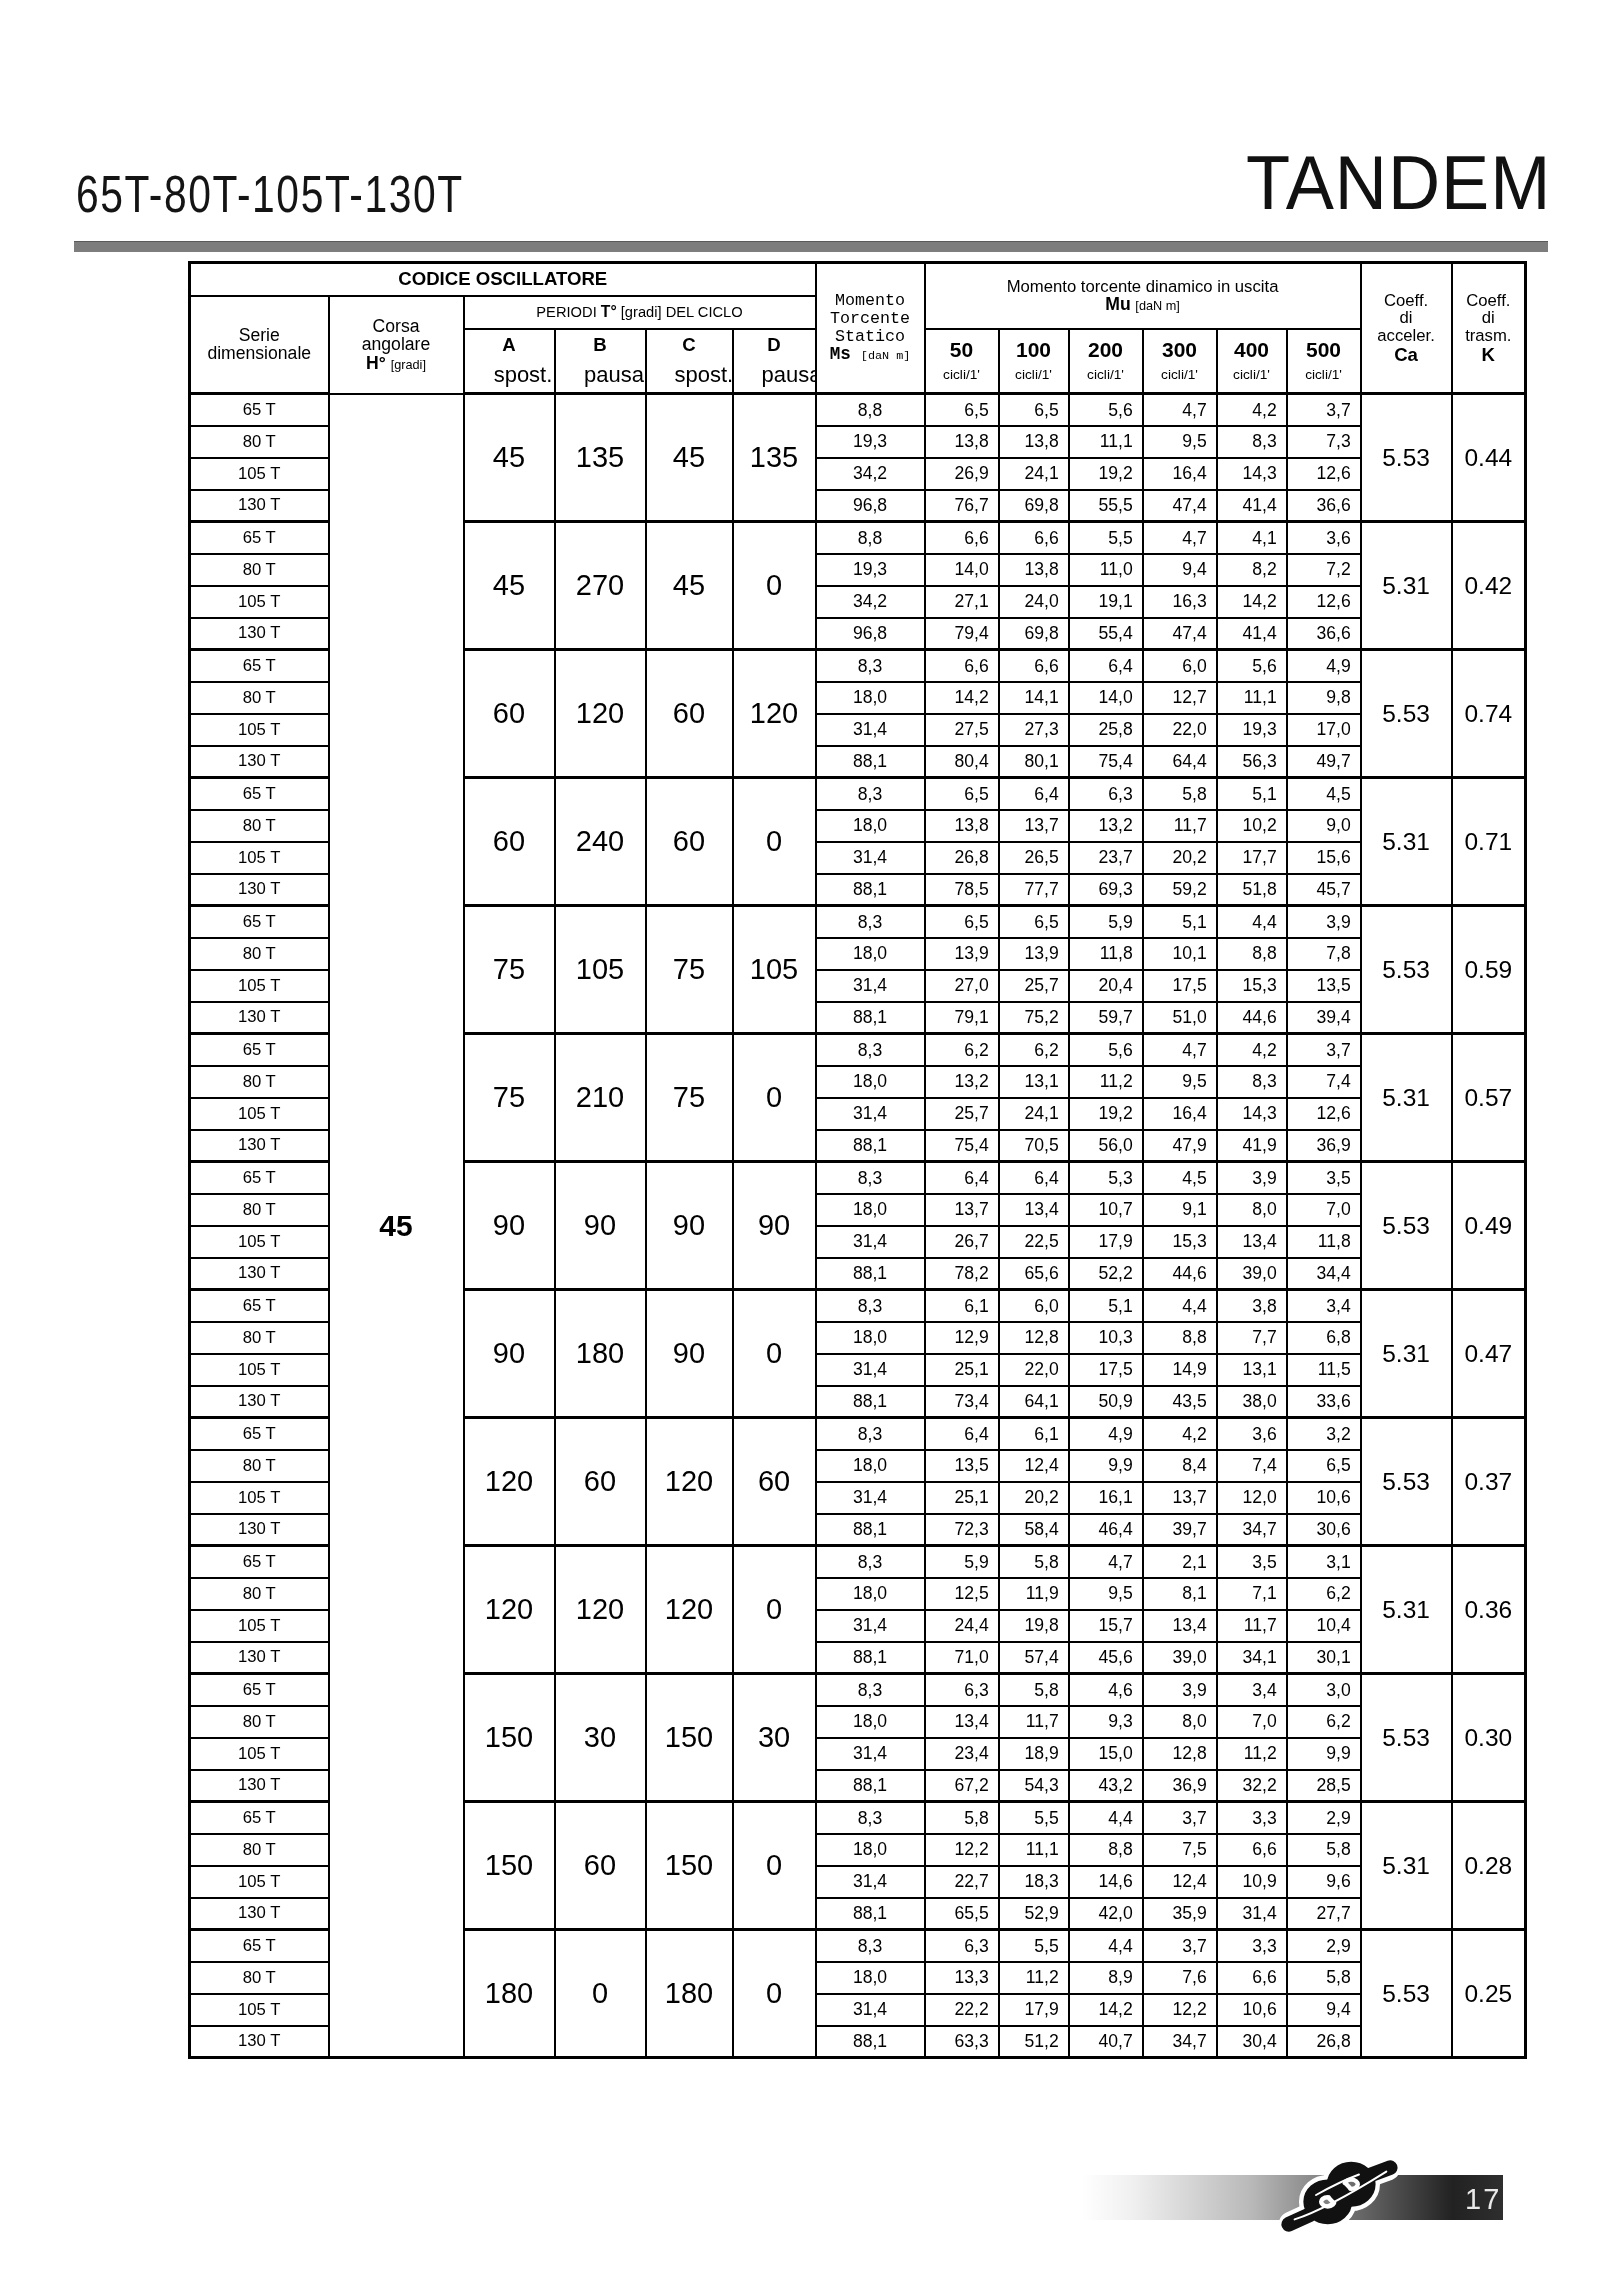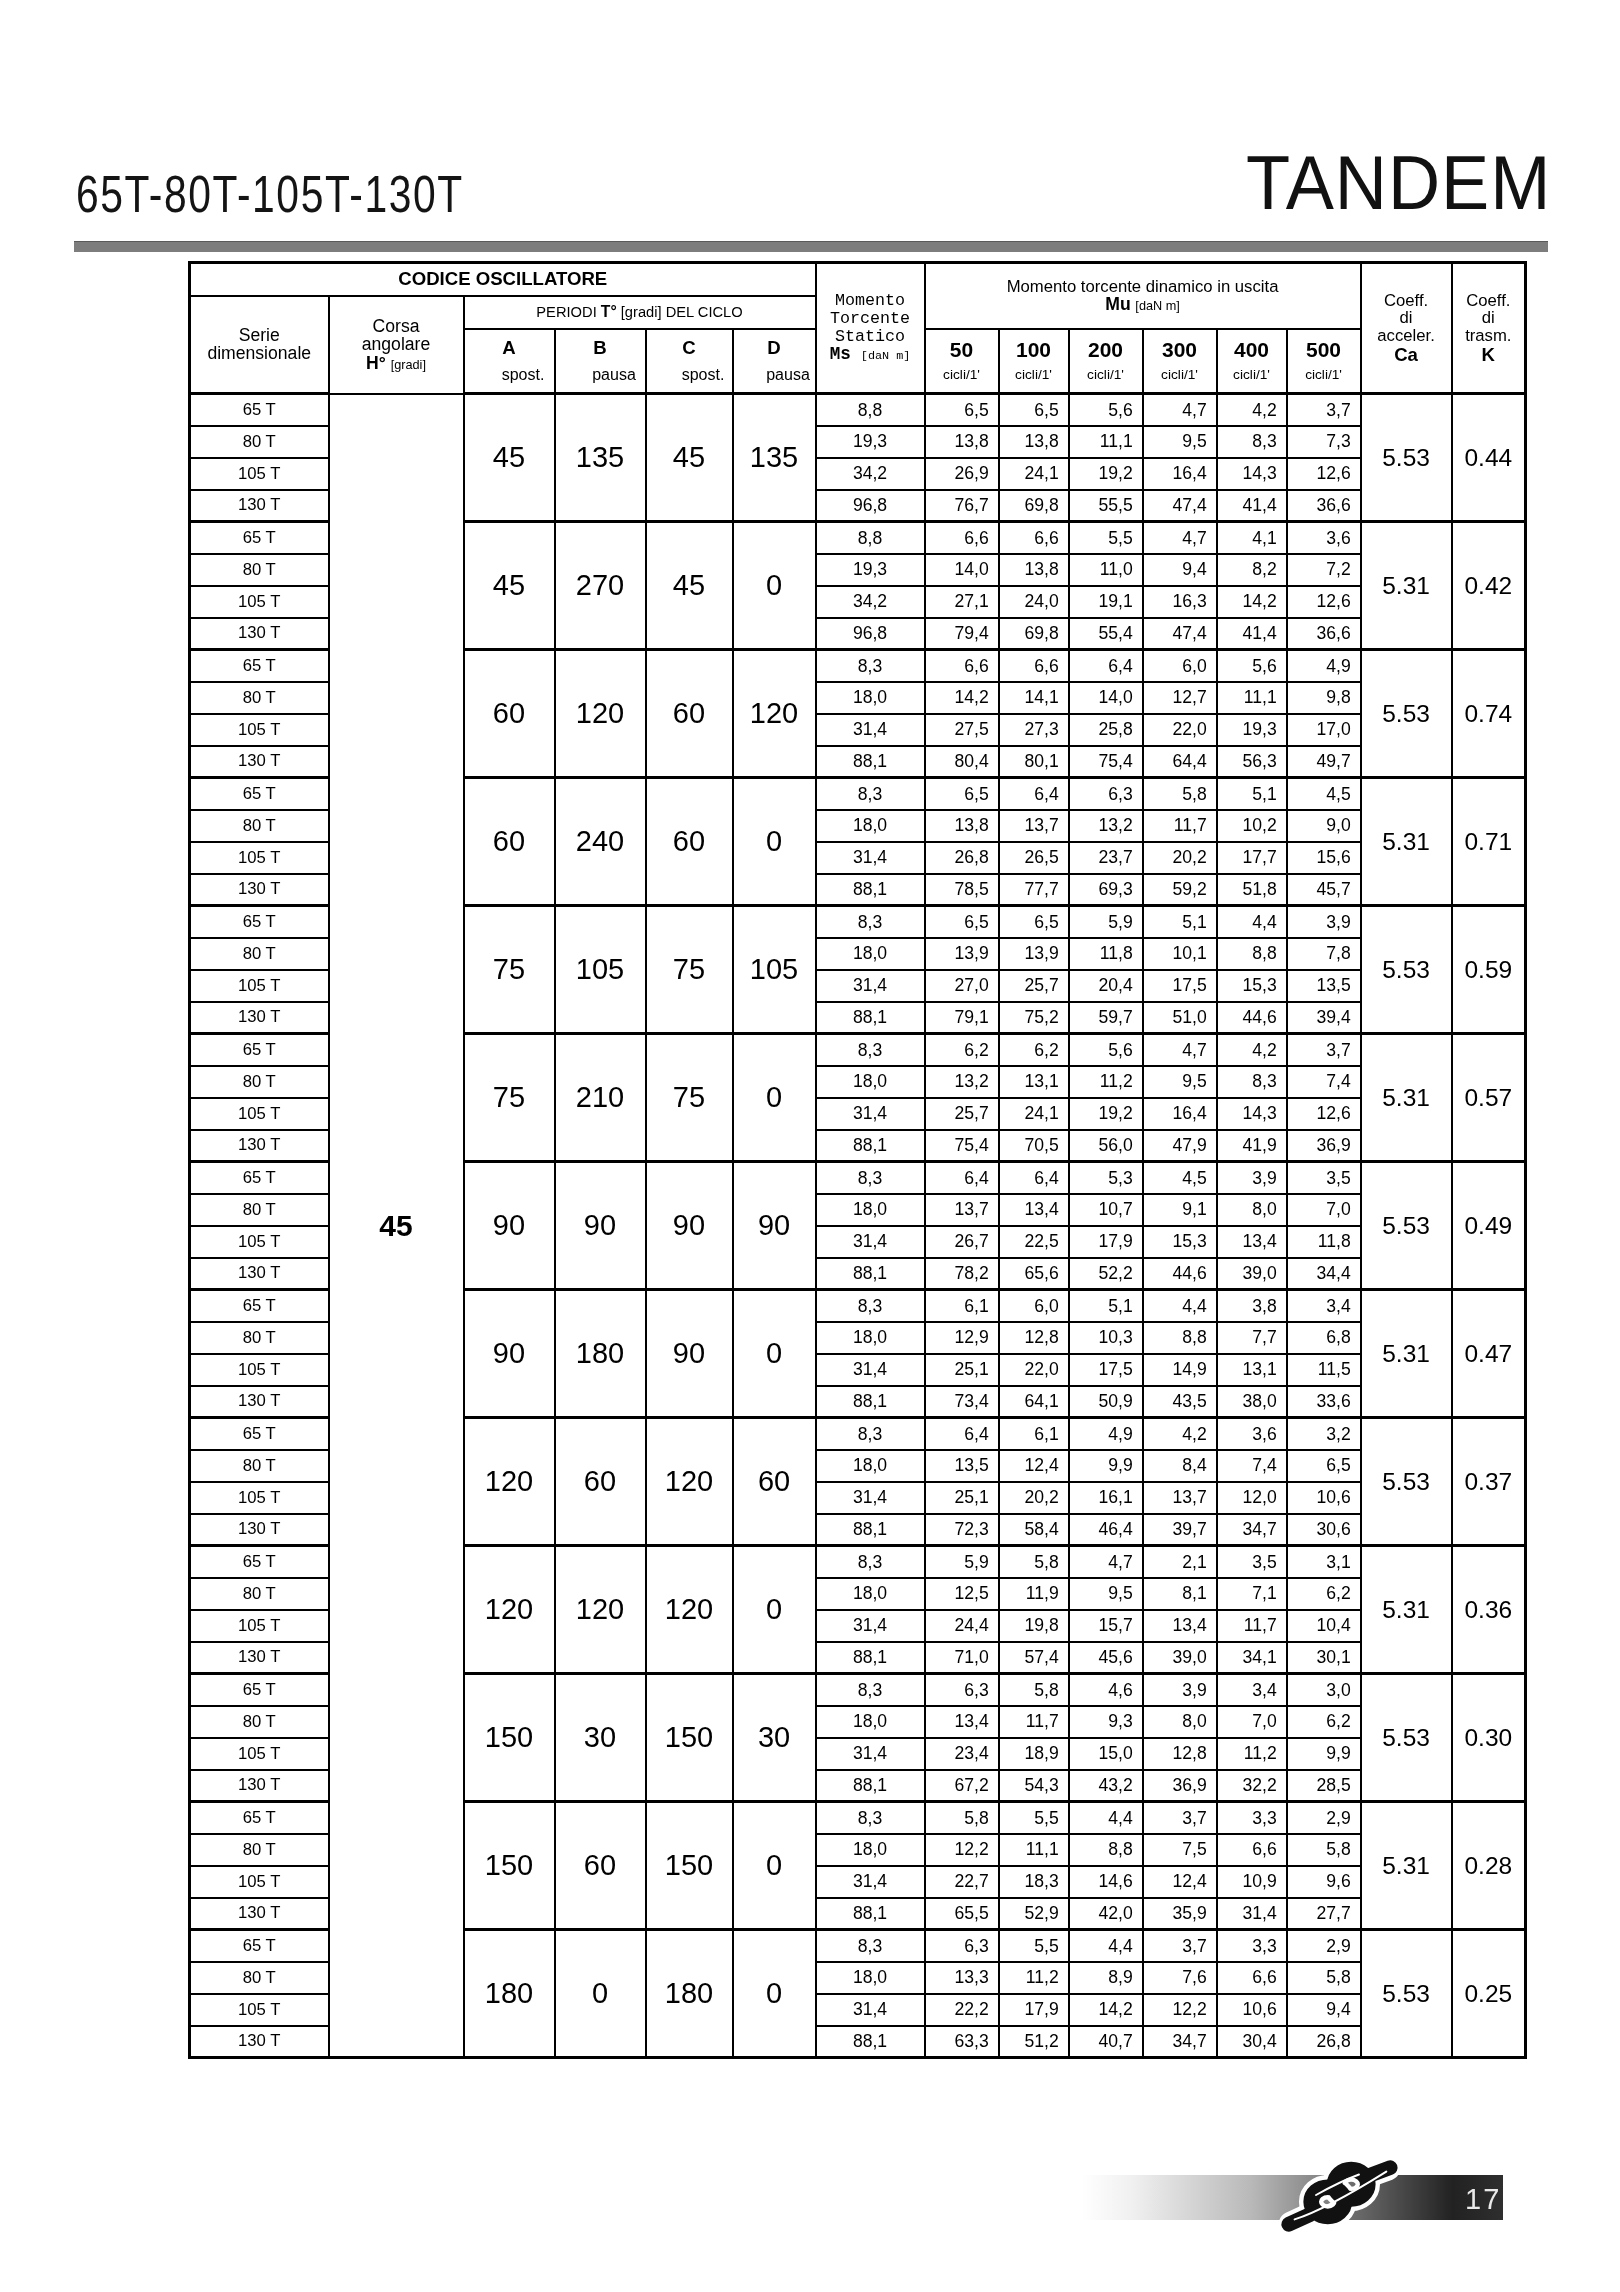--- a/index.html
+++ b/index.html
@@ -48,21 +48,21 @@
   .h-periodi b { font-size:15.7px; }
   .h-ms { font-size:16.7px; text-align:center;font-family:Liberation Mono, monospace; }
   .h-ms b, .h-din b { font-size:17.6px; }
   .unit { font-size:11.8px; }
   .unit-md { font-size:12.7px; }
   .h-din { font-size:16.7px; text-align:center; }
   .h-coeff { font-size:16.7px; text-align:left; }
   .h-coeff b { font-size:18.6px; }
   .h-period-col { text-align:center; }
   .h-period-col b { font-size:18.6px; display:block; }
-  .h-period-col .sub { font-size:16px; display:block; margin-top:9px;padding-left:28px; }
+  .h-period-col .sub { font-size:22px; display:block; margin-top:9px;padding-left:28px; }
   .h-cicli { text-align:center; }
   .h-cicli b { font-size:21px; display:block; }
   .h-cicli .sub { font-size:13.7px; display:block; margin-top:7.8px; }
 
   td.serie-cell { font-size:16.7px; text-align:center; }
   td.corsa-cell { font-size:30px; font-weight:bold; text-align:center; }
   td.period-cell { font-size:29px; text-align:center; }
   td.ms-cell { font-size:17.6px; text-align:center; }
   td.mu-cell { font-size:17.6px; text-align:right; padding-right:8.8px; }
   td.ca-cell, td.k-cell { font-size:24.5px; text-align:center; }

